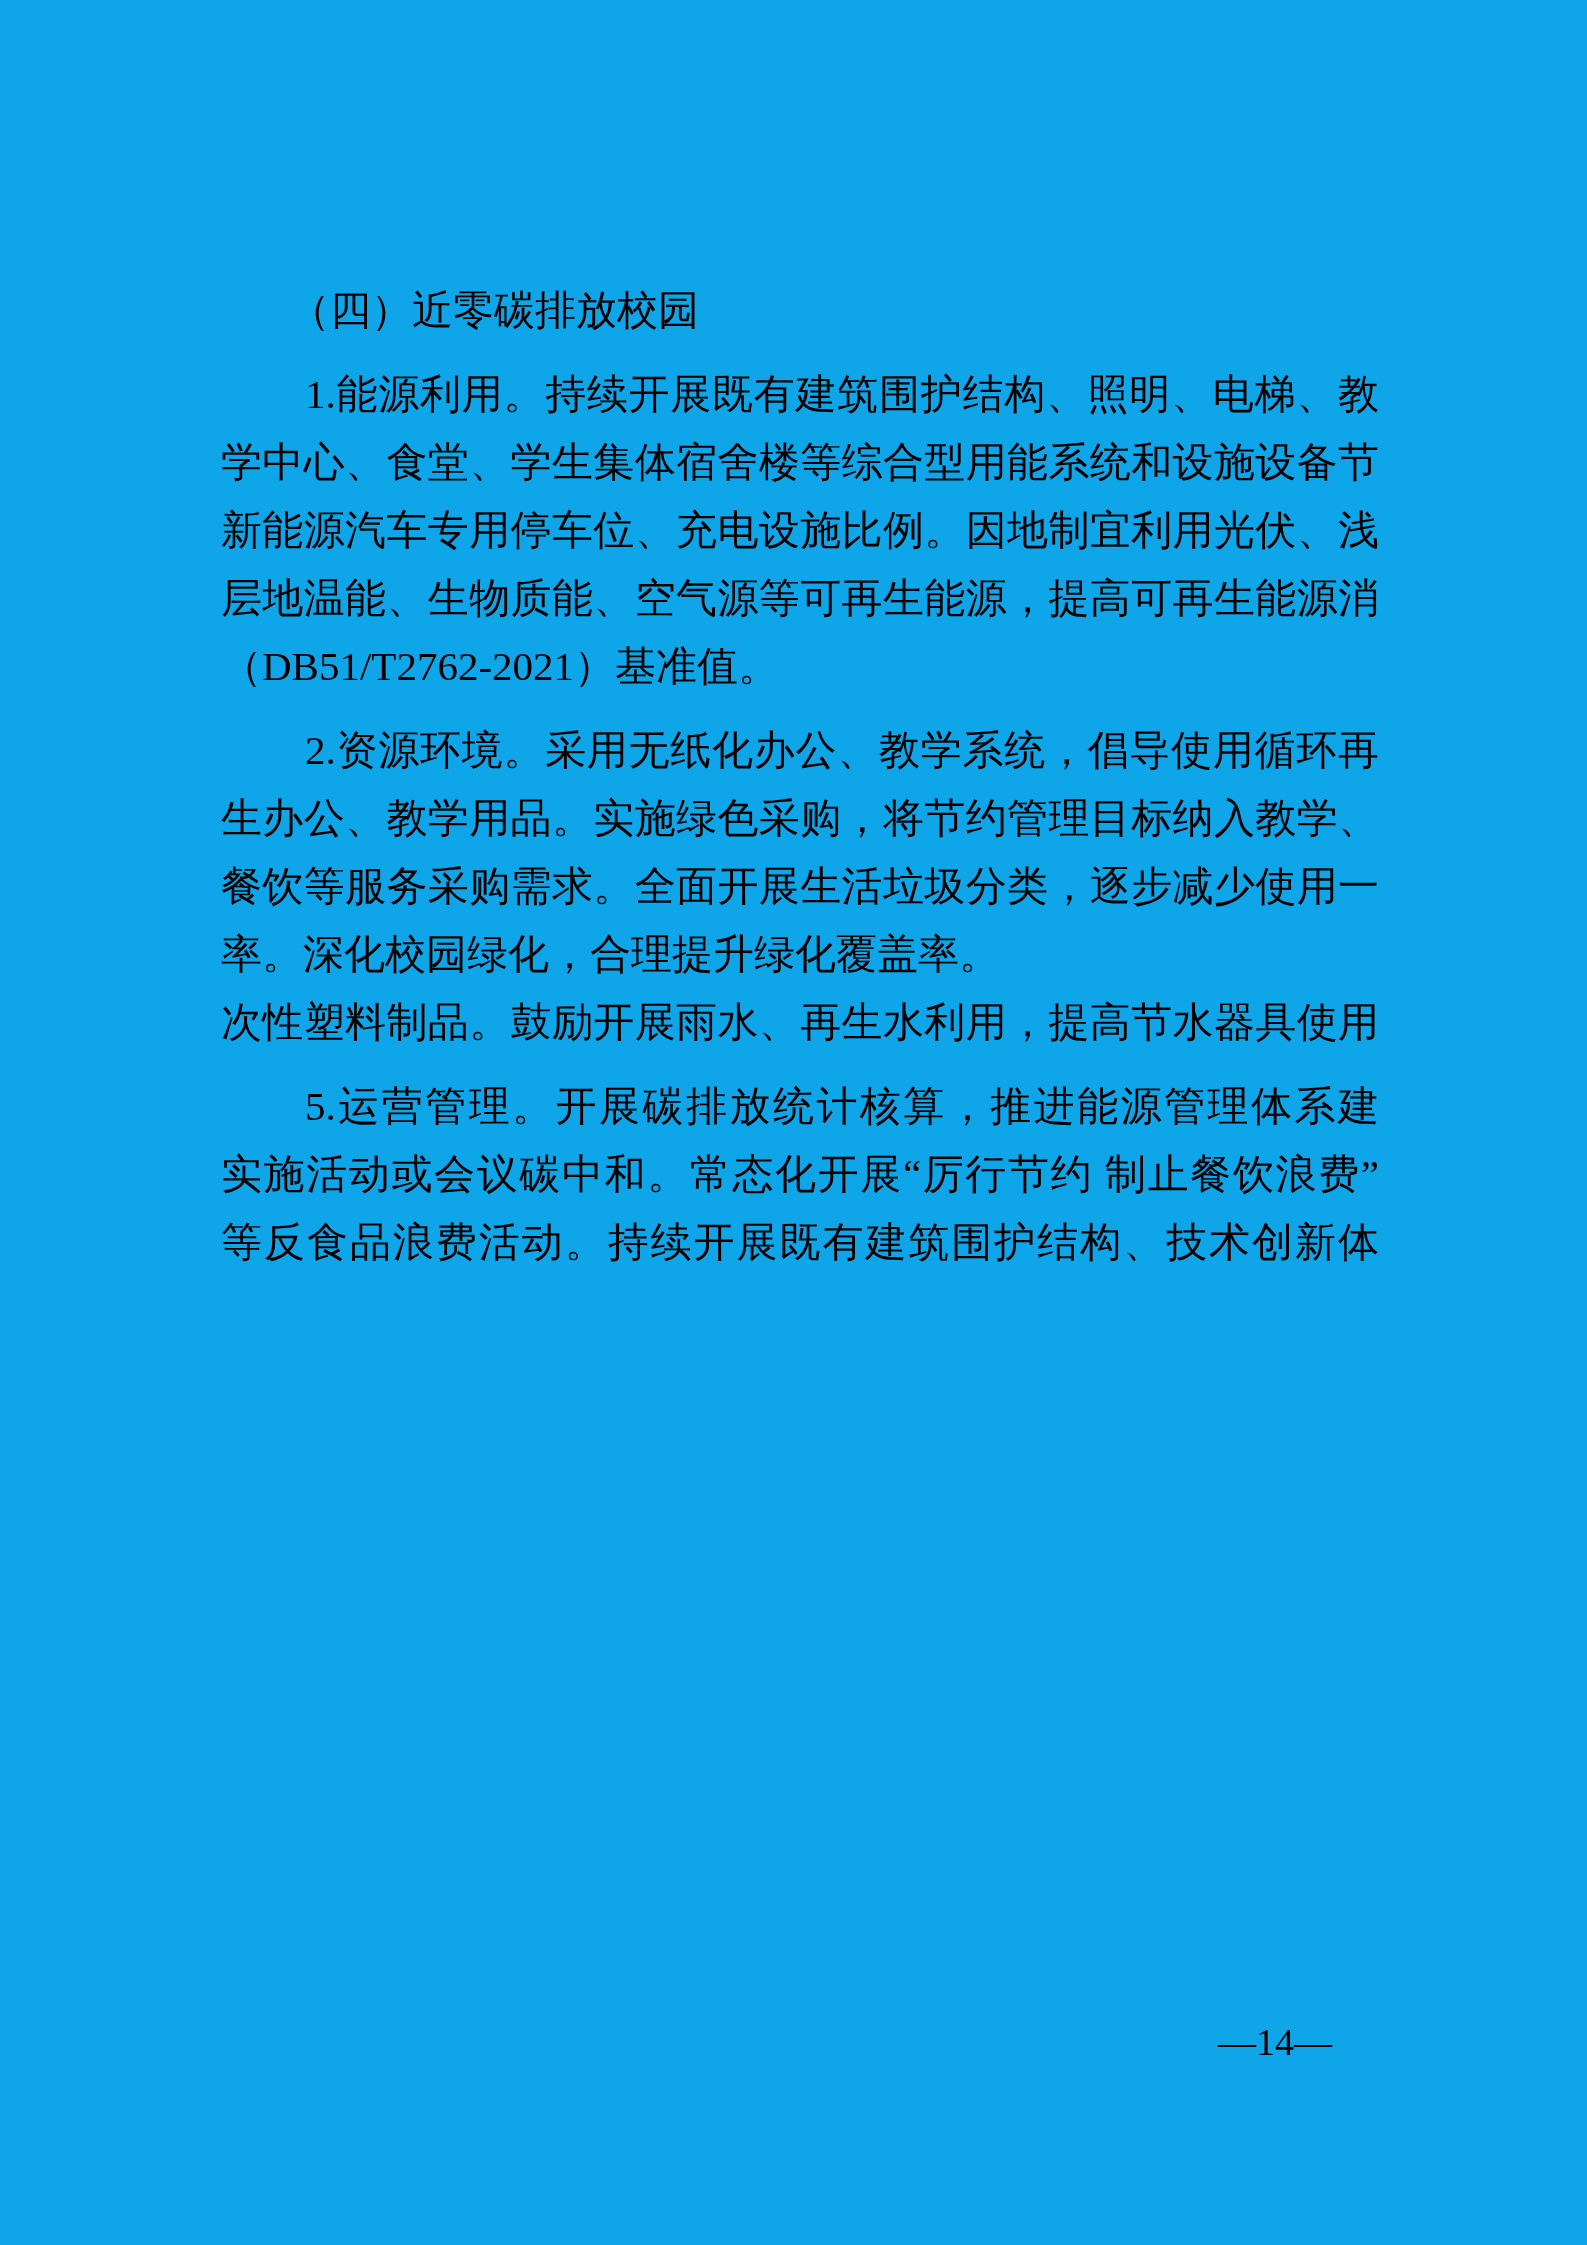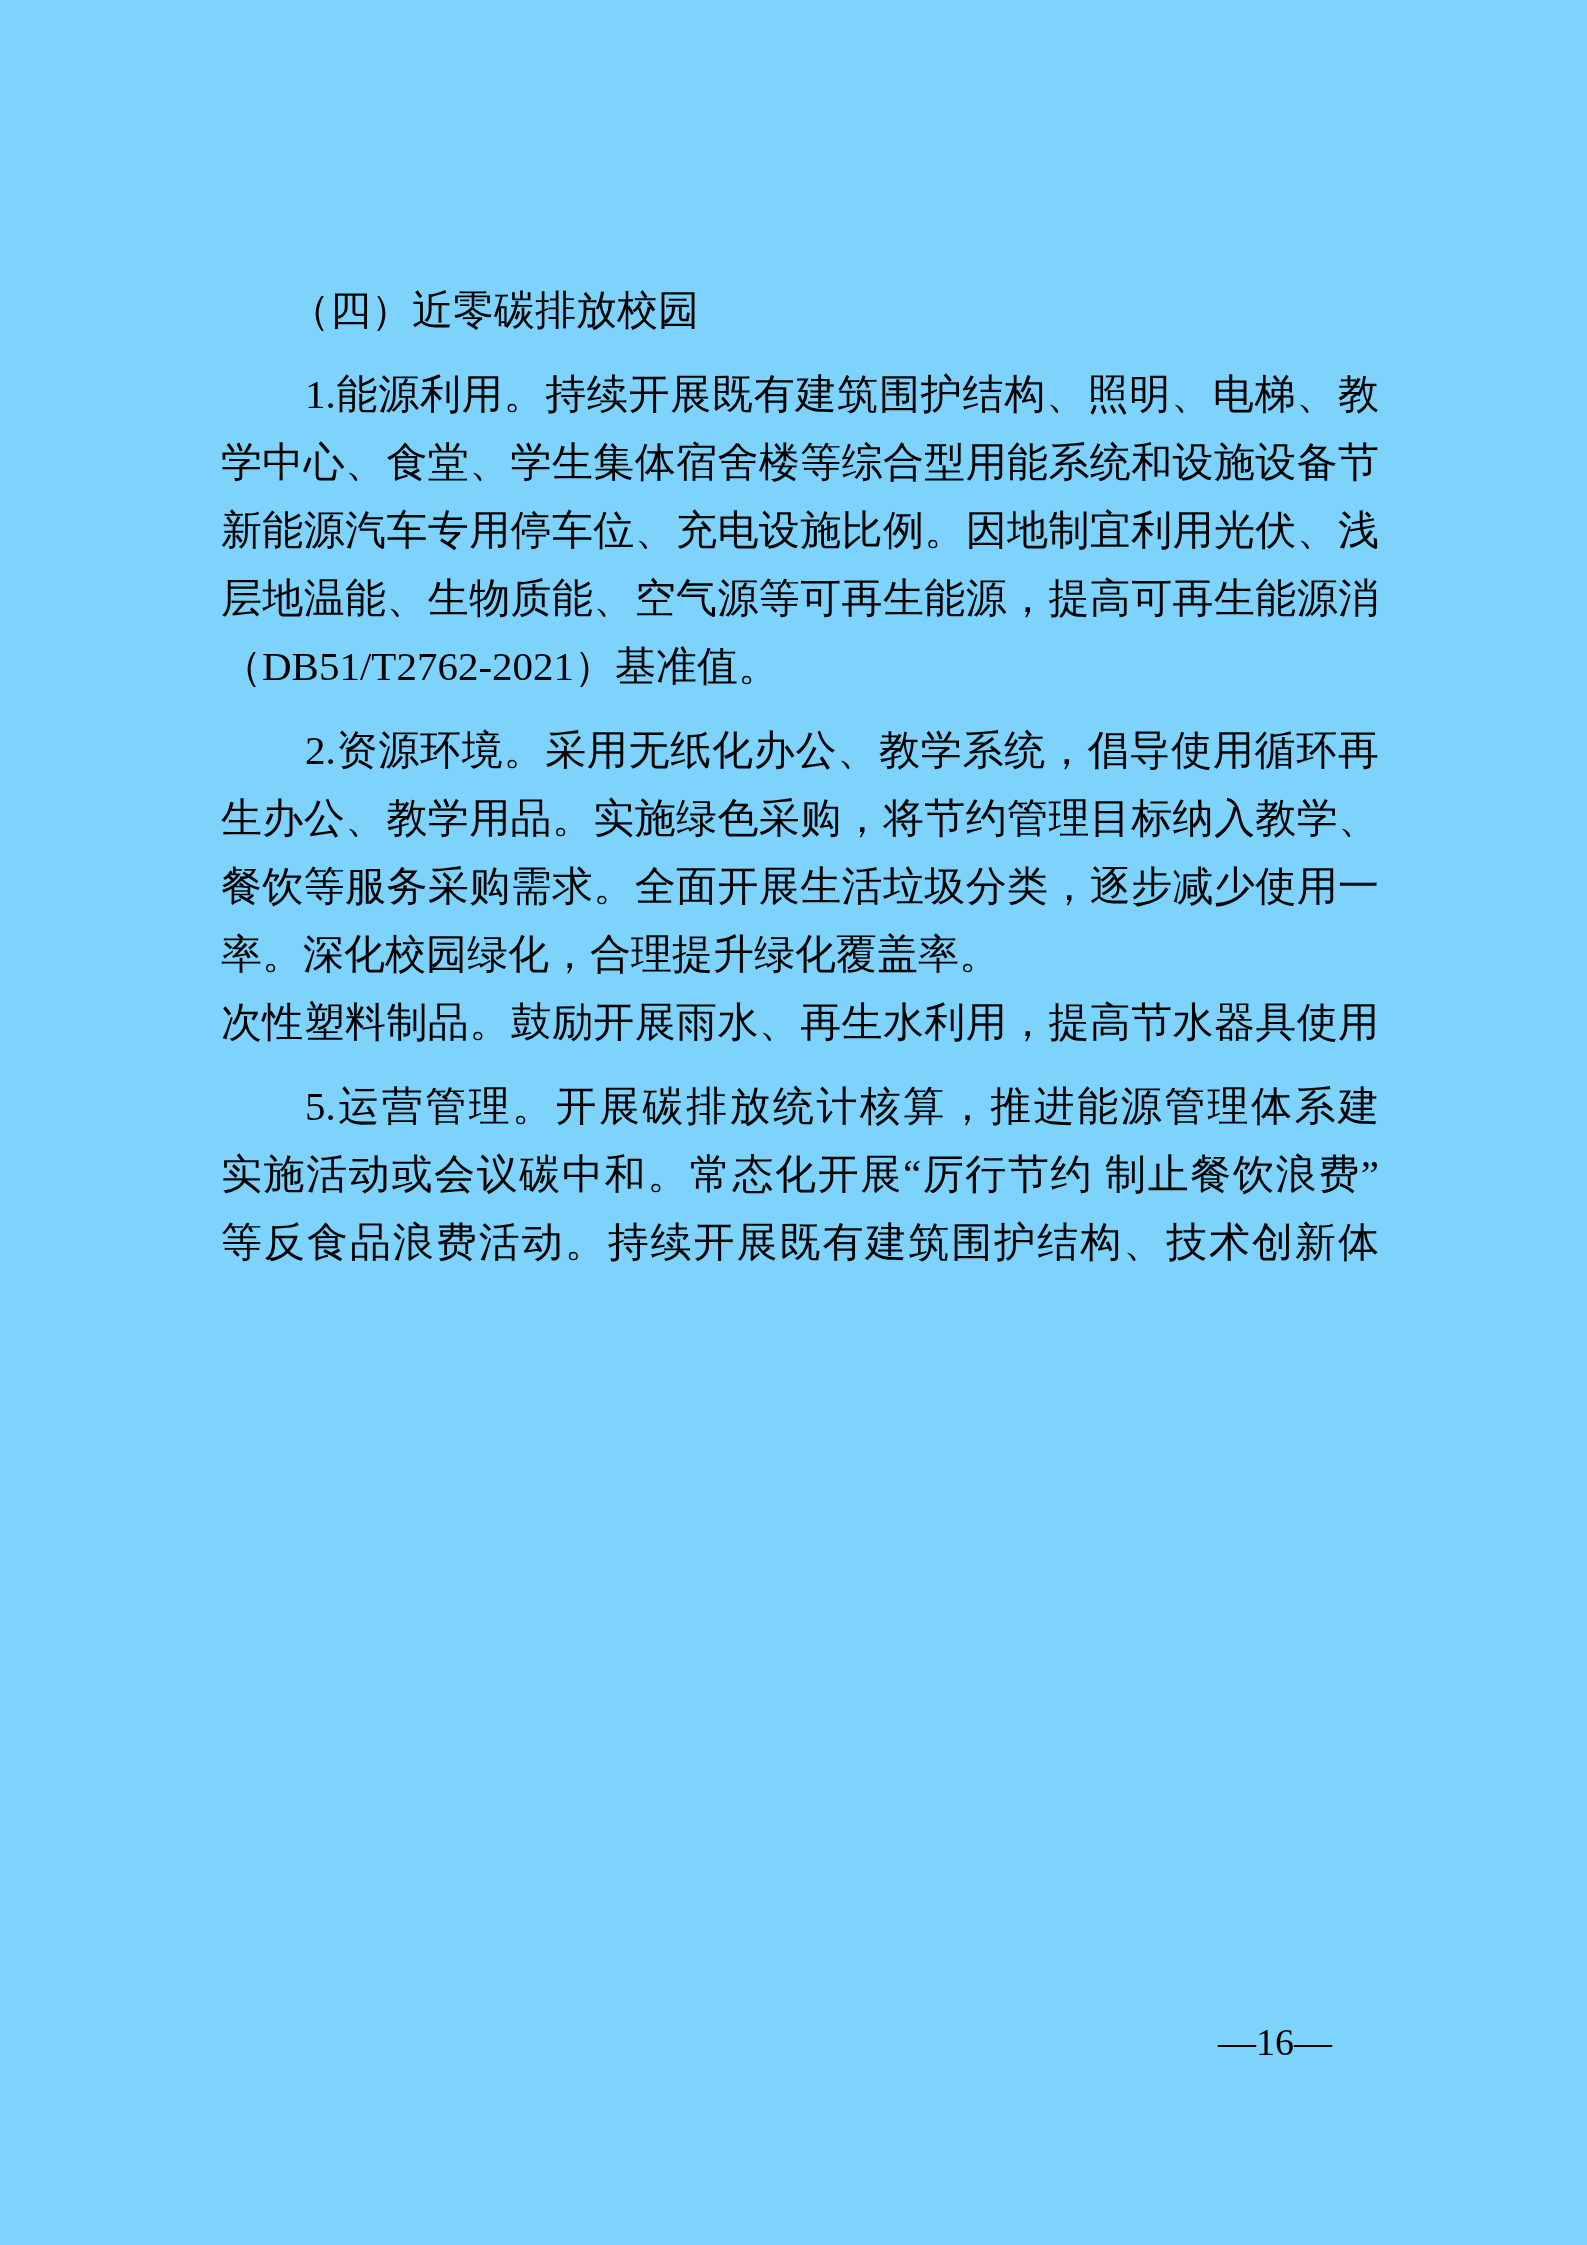--- a/index.html
+++ b/index.html
@@ -4,21 +4,21 @@
 <style>
   html, body {
     margin: 0;
     padding: 0;
     background: #e8e8e8;
   }
   .page {
     position: relative;
     width: 1587px;
     height: 2245px;
-    background: #7dd3fc;
+    background: #0ea5e9;
     overflow: hidden;
     font-family: "Liberation Serif", "DejaVu Serif", serif;
     color: #000000;
   }
   .content {
     position: absolute;
     left: 205px;
     top: 276px;
     width: 1190px;
     font-size: 41px;
@@ -83,14 +83,14 @@
     </div>
 
     <div class="paragraph">
       <div class="line first">5.运营管理。开展碳排放统计核算，推进能源管理体系建设，</div>
       <div class="line">实施活动或会议碳中和。常态化开展“厉行节约 制止餐饮浪费”</div>
       <div class="line">等反食品浪费活动。持续开展既有建筑围护结构、技术创新体系，</div>
     </div>
 
   </div>
 
-  <div class="footer">—16—</div>
+  <div class="footer">—14—</div>
 </div>
 
 </body></html>

